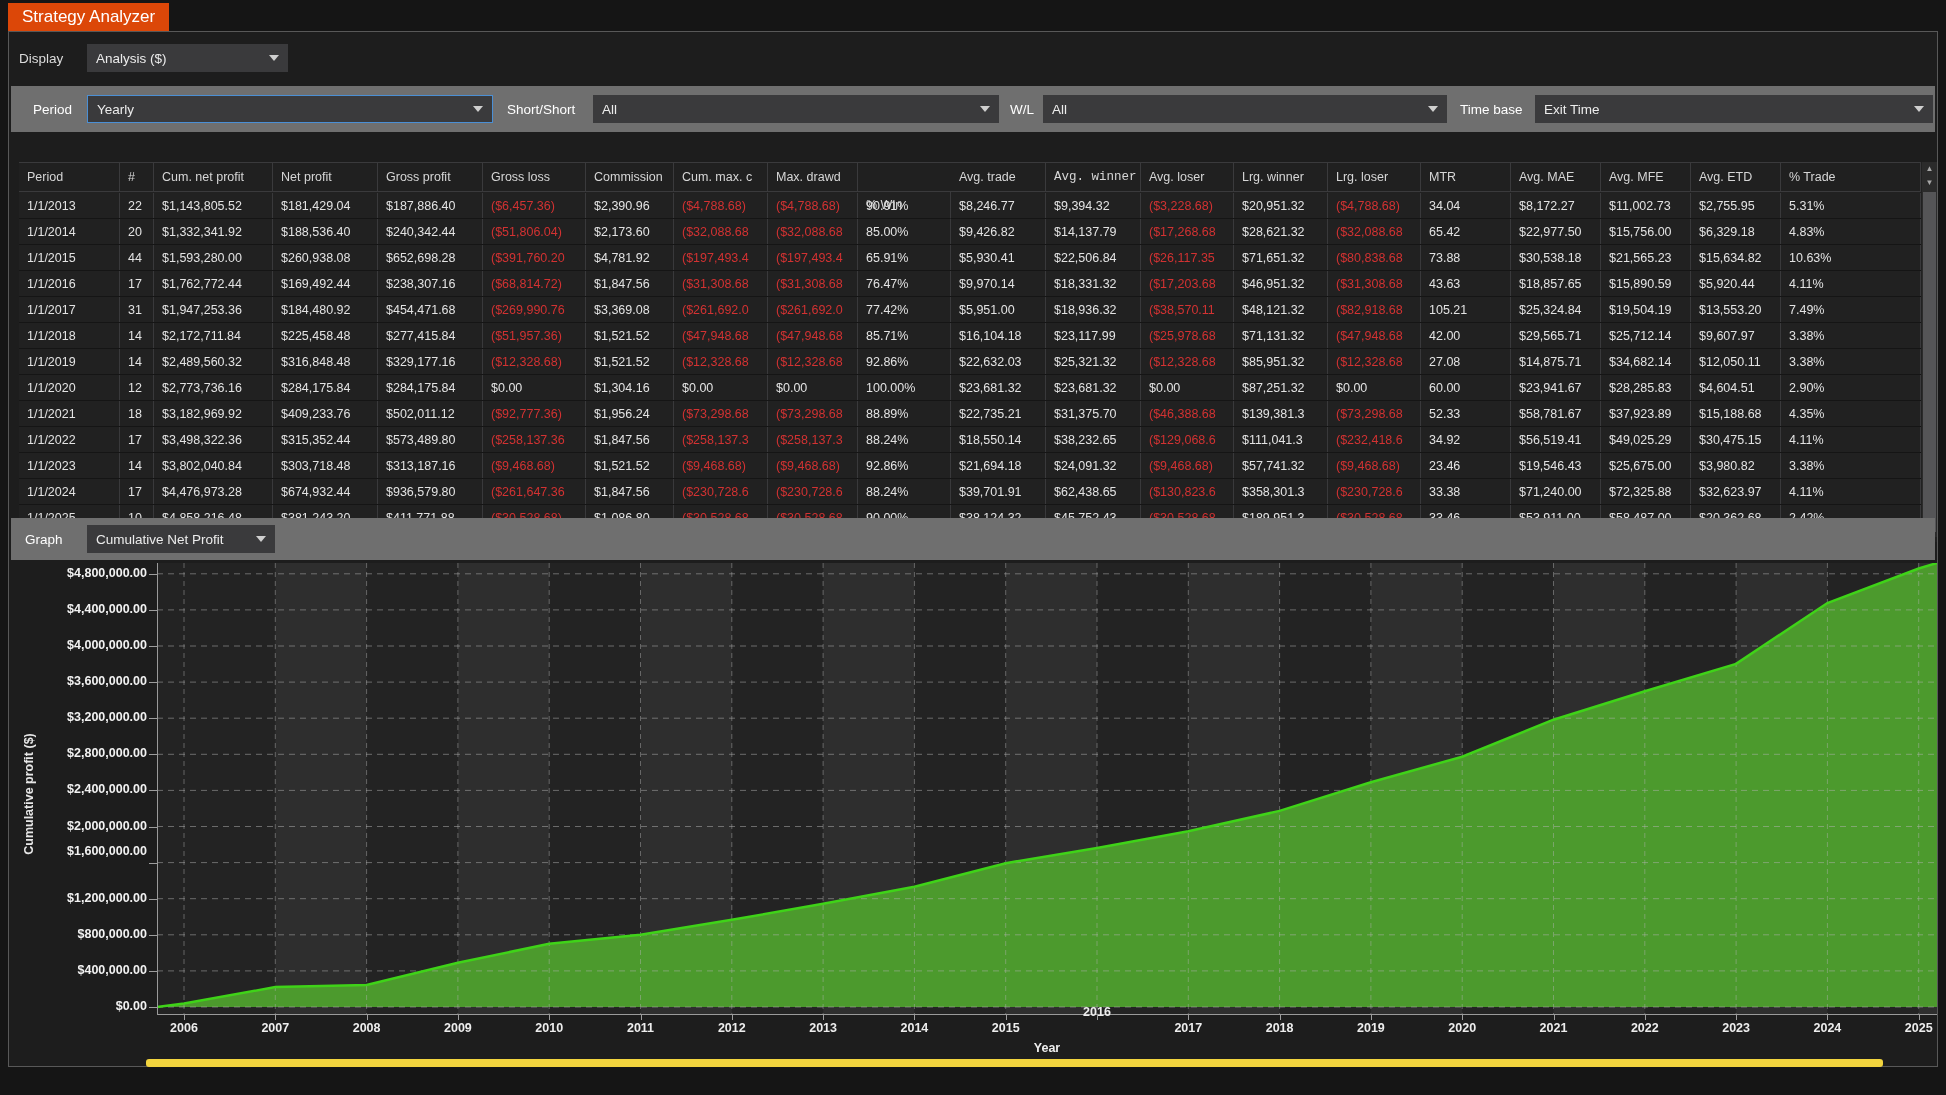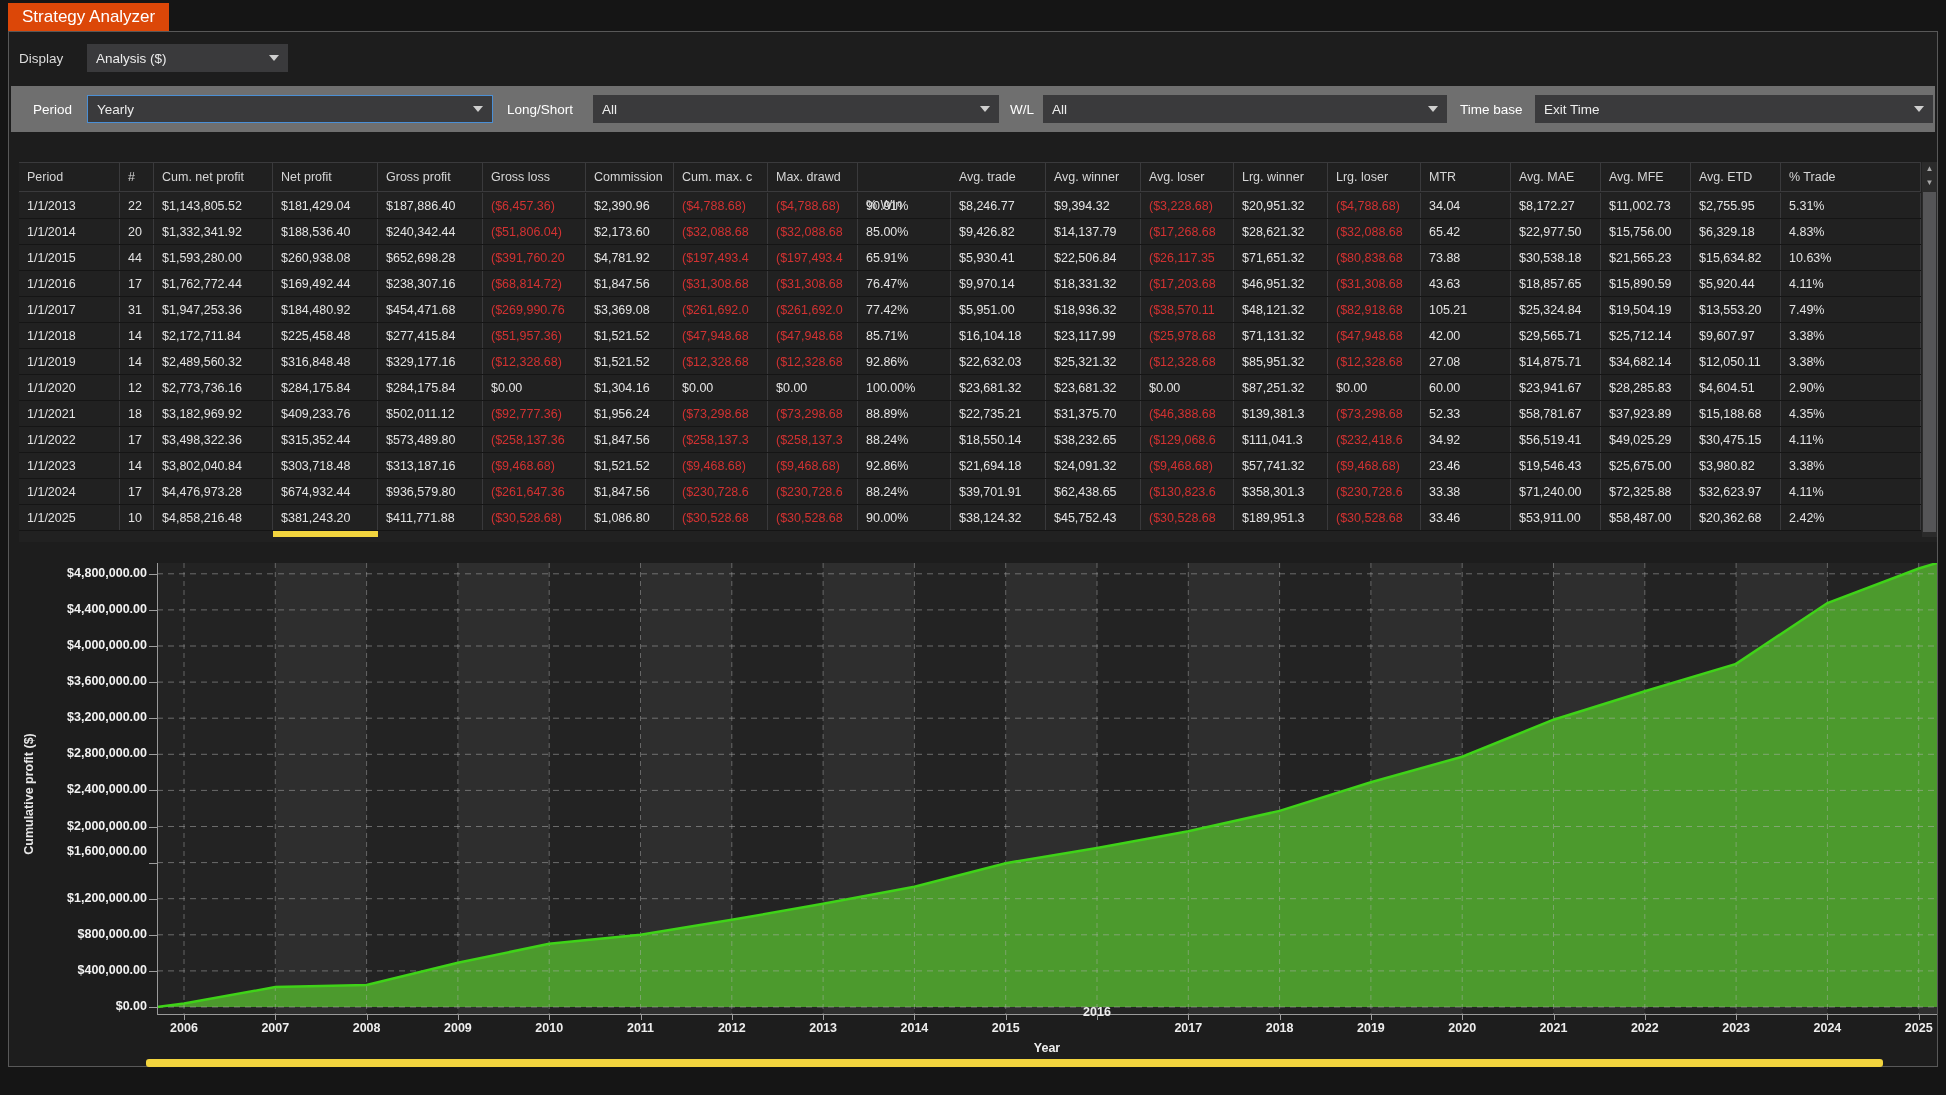--- a/index.html
+++ b/index.html
@@ -99,21 +99,21 @@
         <i class="chev"></i>
       </div>
     </div>
 
     <div class="filter-strip">
       <span class="strip-lbl" id="lblPeriod">Period</span>
       <div class="dd dd-period focused">
         <span>Yearly</span>
         <i class="chev"></i>
       </div>
-      <span class="strip-lbl" id="lblLS">Long/Short</span>
+      <span class="strip-lbl" id="lblLS">Short/Short</span>
       <div class="dd dd-longshort">
         <span>All</span>
         <i class="chev"></i>
       </div>
       <span class="strip-lbl" id="lblWL">W/L</span>
       <div class="dd dd-wl">
         <span>All</span>
         <i class="chev"></i>
       </div>
       <span class="strip-lbl" id="lblTB">Time base</span>
@@ -129,21 +129,21 @@
           <div class="th" style="width: 34px;">#</div>
           <div class="th" style="width: 119px;">Cum. net profit</div>
           <div class="th" style="width: 105px;">Net profit</div>
           <div class="th" style="width: 105px;">Gross profit</div>
           <div class="th" style="width: 103px;">Gross loss</div>
           <div class="th" style="width: 88px;">Commission</div>
           <div class="th" style="width: 94px;">Cum. max. c</div>
           <div class="th" style="width: 90px;">Max. drawd</div>
           <div class="th" style="width: 93px; margin-top: 28px;">% Win</div>
           <div class="th" style="width: 95px;">Avg. trade</div>
-          <div class="th" style="width: 95px;">Avg. winner</div>
+          <div class="th" style="width: 95px; font-family: Liberation Mono, monospace;">Avg. winner</div>
           <div class="th" style="width: 93px;">Avg. loser</div>
           <div class="th" style="width: 94px;">Lrg. winner</div>
           <div class="th" style="width: 93px;">Lrg. loser</div>
           <div class="th" style="width: 90px;">MTR</div>
           <div class="th" style="width: 90px;">Avg. MAE</div>
           <div class="th" style="width: 90px;">Avg. MFE</div>
           <div class="th" style="width: 90px;">Avg. ETD</div>
           <div class="th" style="width: 140px;">% Trade</div>
         </div>
       <div class="grid-body" id="gridBody">
@@ -435,20 +435,27 @@
           </div>
         </div>
       <div class="vscroll">
         <div class="vs-arrow">▲</div>
         <div class="vs-arrow">▼</div>
         <div class="vs-thumb"></div>
       </div>
       <div class="cell-underline" id="cellUnderline" style="left: 254px; width: 105px; top: 369px; background: rgb(242, 212, 62);"></div>
     </div>
 
+    <div class="graph-strip">
+      <span class="strip-lbl">Graph</span>
+      <div class="dd dd-graph">
+        <span>Cumulative Net Profit</span>
+        <i class="chev"></i>
+      </div>
+    </div>
 
     <div class="chart">
       <div class="ytitle">Cumulative profit ($)</div>
       <svg id="plot" width="1780" height="452">
           <rect x="0" y="0" width="1780" height="452" fill="#232323"></rect>
           <rect x="118.3" y="0" width="91.3" height="452" fill="#2e2e2e"></rect>
           <rect x="300.9" y="0" width="91.3" height="452" fill="#2e2e2e"></rect>
           <rect x="483.5" y="0" width="91.3" height="452" fill="#2e2e2e"></rect>
           <rect x="666.1" y="0" width="91.3" height="452" fill="#2e2e2e"></rect>
           <rect x="848.6999999999999" y="0" width="91.3" height="452" fill="#2e2e2e"></rect>

